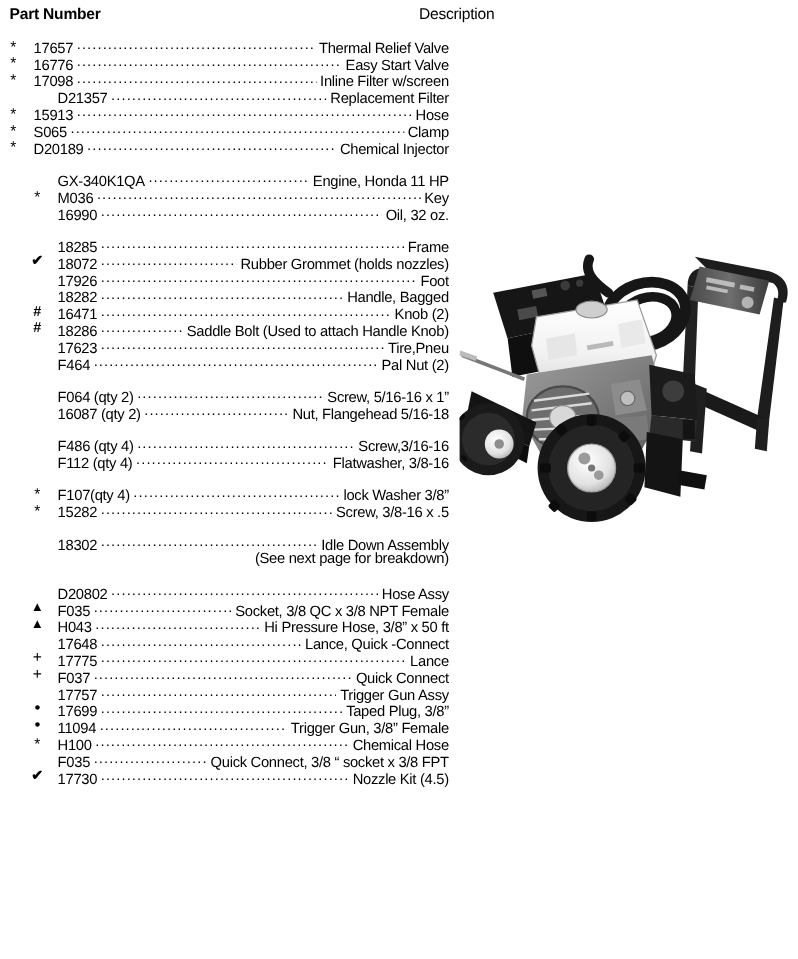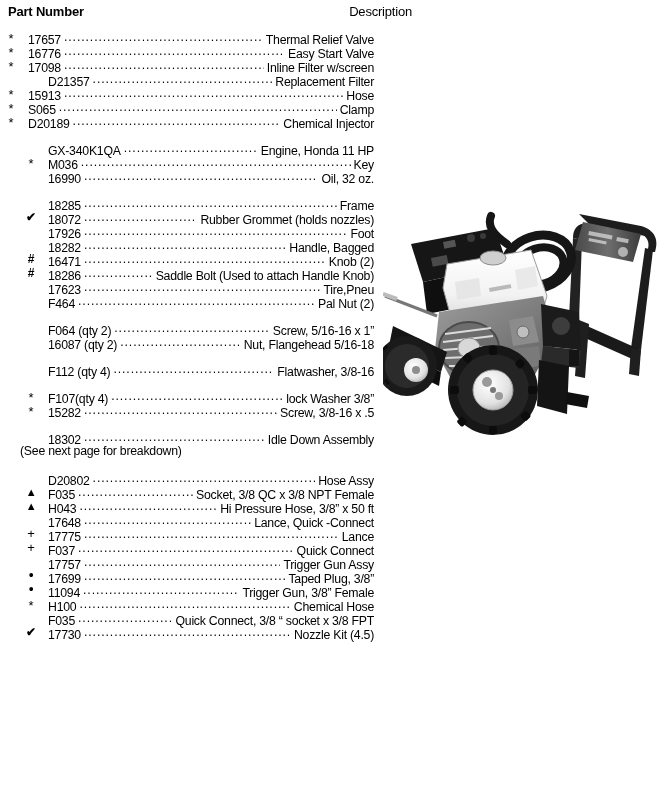--- a/index.html
+++ b/index.html
@@ -118,21 +118,21 @@
 
   .desc {
     flex: 0 0 auto;
     padding-right: 6px;
     text-align: left;
   }
 
   
   .row.note {
     display: block;
-    text-align: left;
+    text-align: right;
     padding-right: 6px;
   }
 
   
   .photo-wrap {
     position: absolute;
     left: 383px;
     top: 200px;
     width: 278px;
     height: 235px;
@@ -270,20 +270,26 @@
         <span class="desc">Screw, 5/16-16 x 1”</span>
       </div>
       <div class="row">
         <span class="marker "></span>
         <span class="pn">16087 (qty 2)</span>
         <span class="leader"></span>
         <span class="desc">Nut, Flangehead 5/16-18</span>
       </div>
     </div>
     <div class="group">
+      <div class="row">
+        <span class="marker "></span>
+        <span class="pn">F486 (qty 4)</span>
+        <span class="leader"></span>
+        <span class="desc">Screw,3/16-16</span>
+      </div>
       <div class="row">
         <span class="marker "></span>
         <span class="pn">F112 (qty 4)</span>
         <span class="leader"></span>
         <span class="desc">Flatwasher, 3/8-16</span>
       </div>
     </div>
     <div class="group">
       <div class="row">
         <span class="marker m-star">*</span>

